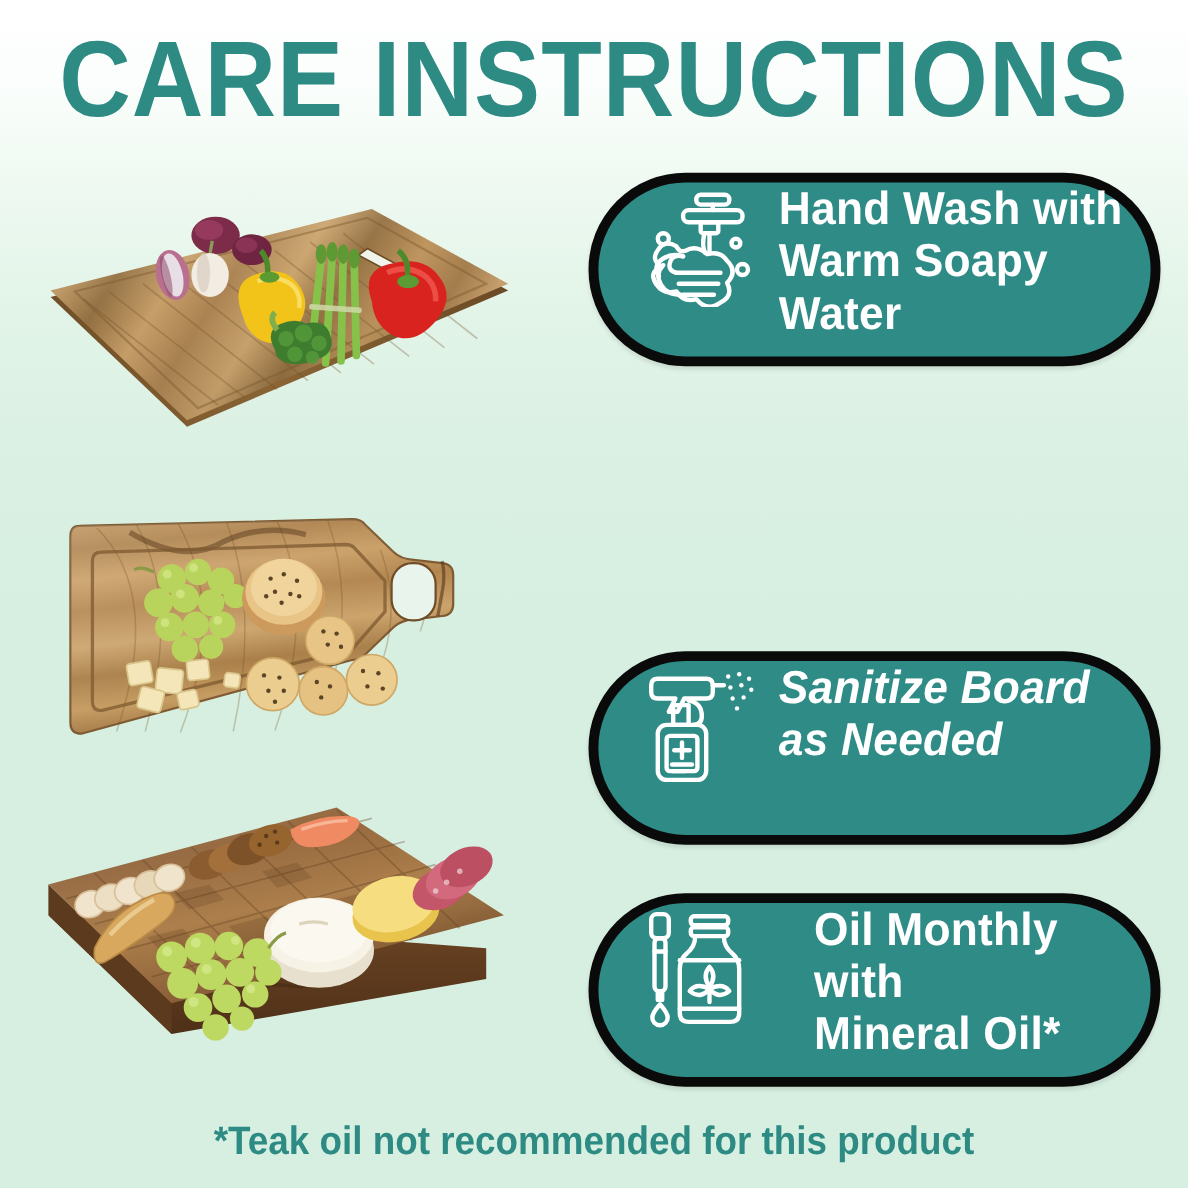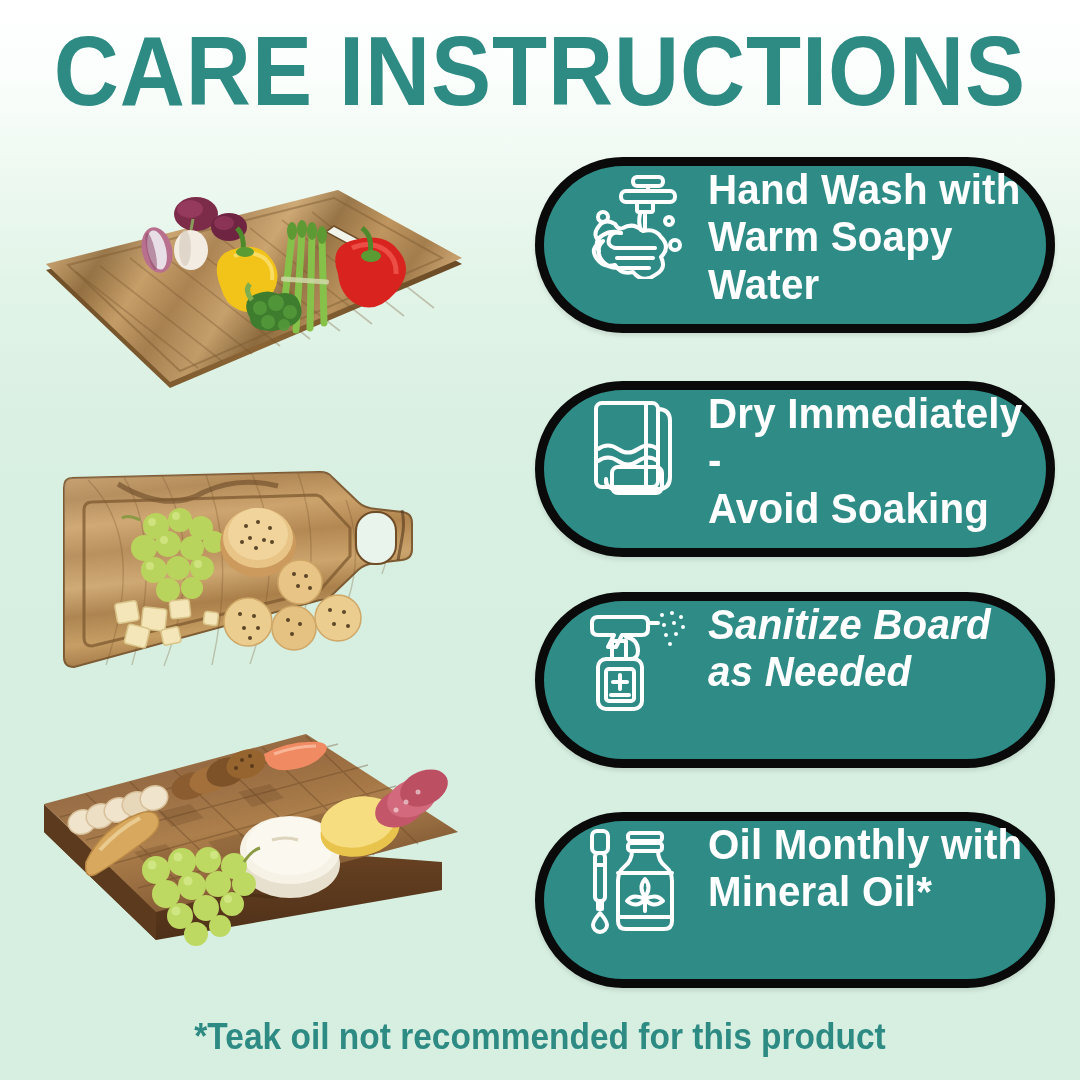--- a/index.html
+++ b/index.html
@@ -74,21 +74,21 @@
     border: 9px solid #0a0a0a;
     border-radius: 92px;
     display: flex;
     align-items: flex-start;
     padding-left: 34px;
     box-shadow: 0 3px 4px rgba(0,0,0,0.10);
   }
   .pill-1 { top: 157px; }
   .pill-2 { top: 381px; }
   .pill-3 { top: 592px; font-style: italic; }
-  .pill-4 { top: 812px; }
+  .pill-4 { top: 812px; gap: 32px; }
 
   .pill-icon {
     flex: 0 0 auto;
     width: 116px;
     height: 116px;
     display: flex;
     align-items: center;
     justify-content: center;
   }
   .pill-icon svg { display: block; }
@@ -545,40 +545,20 @@
         <circle cx="88" cy="52" r="4"></circle>
         <circle cx="94" cy="76" r="5"></circle>
       </svg>
     </div>
     <div class="pill-text">
       <span>Hand Wash with</span>
       <span class="l2">Warm Soapy Water</span>
     </div>
   </div>
 
-  <div class="pill pill-2">
-    <div class="pill-icon">
-      <svg width="104" height="110" viewBox="0 0 104 110" fill="none" stroke="#ffffff" stroke-width="4" stroke-linecap="round" stroke-linejoin="round">
-
-        <rect x="12" y="10" width="62" height="84" rx="6"></rect>
-
-        <path d="M74,16 q12,0 12,12 v56 q0,12 -12,12 H32 q-10,0 -10,-10 V90"></path>
-        <rect x="28" y="74" width="50" height="26" rx="6"></rect>
-
-        <path d="M14,56 q10,-7 20,0 q10,7 20,0 q10,-7 20,0"></path>
-        <path d="M14,68 q10,-7 20,0 q10,7 20,0 q10,-7 20,0"></path>
-
-        <line x1="62" y1="12" x2="62" y2="94"></line>
-      </svg>
-    </div>
-    <div class="pill-text">
-      <span>Dry Immediately -</span>
-      <span class="l2">Avoid Soaking</span>
-    </div>
-  </div>
 
   <div class="pill pill-3">
     <div class="pill-icon">
       <svg width="108" height="112" viewBox="0 0 108 112" fill="none" stroke="#ffffff" stroke-width="4" stroke-linecap="round" stroke-linejoin="round">
 
         <path d="M16,14 h44 q6,0 6,6 v6 q0,6 -6,6 H40 l-6,12 h-8 l6,-12 H16 q-6,0 -6,-6 v-6 q0,-6 6,-6 Z"></path>
 
         <path d="M66,20 h10"></path>
 
         <path d="M44,34 q12,2 12,14 q0,8 -8,8"></path>

